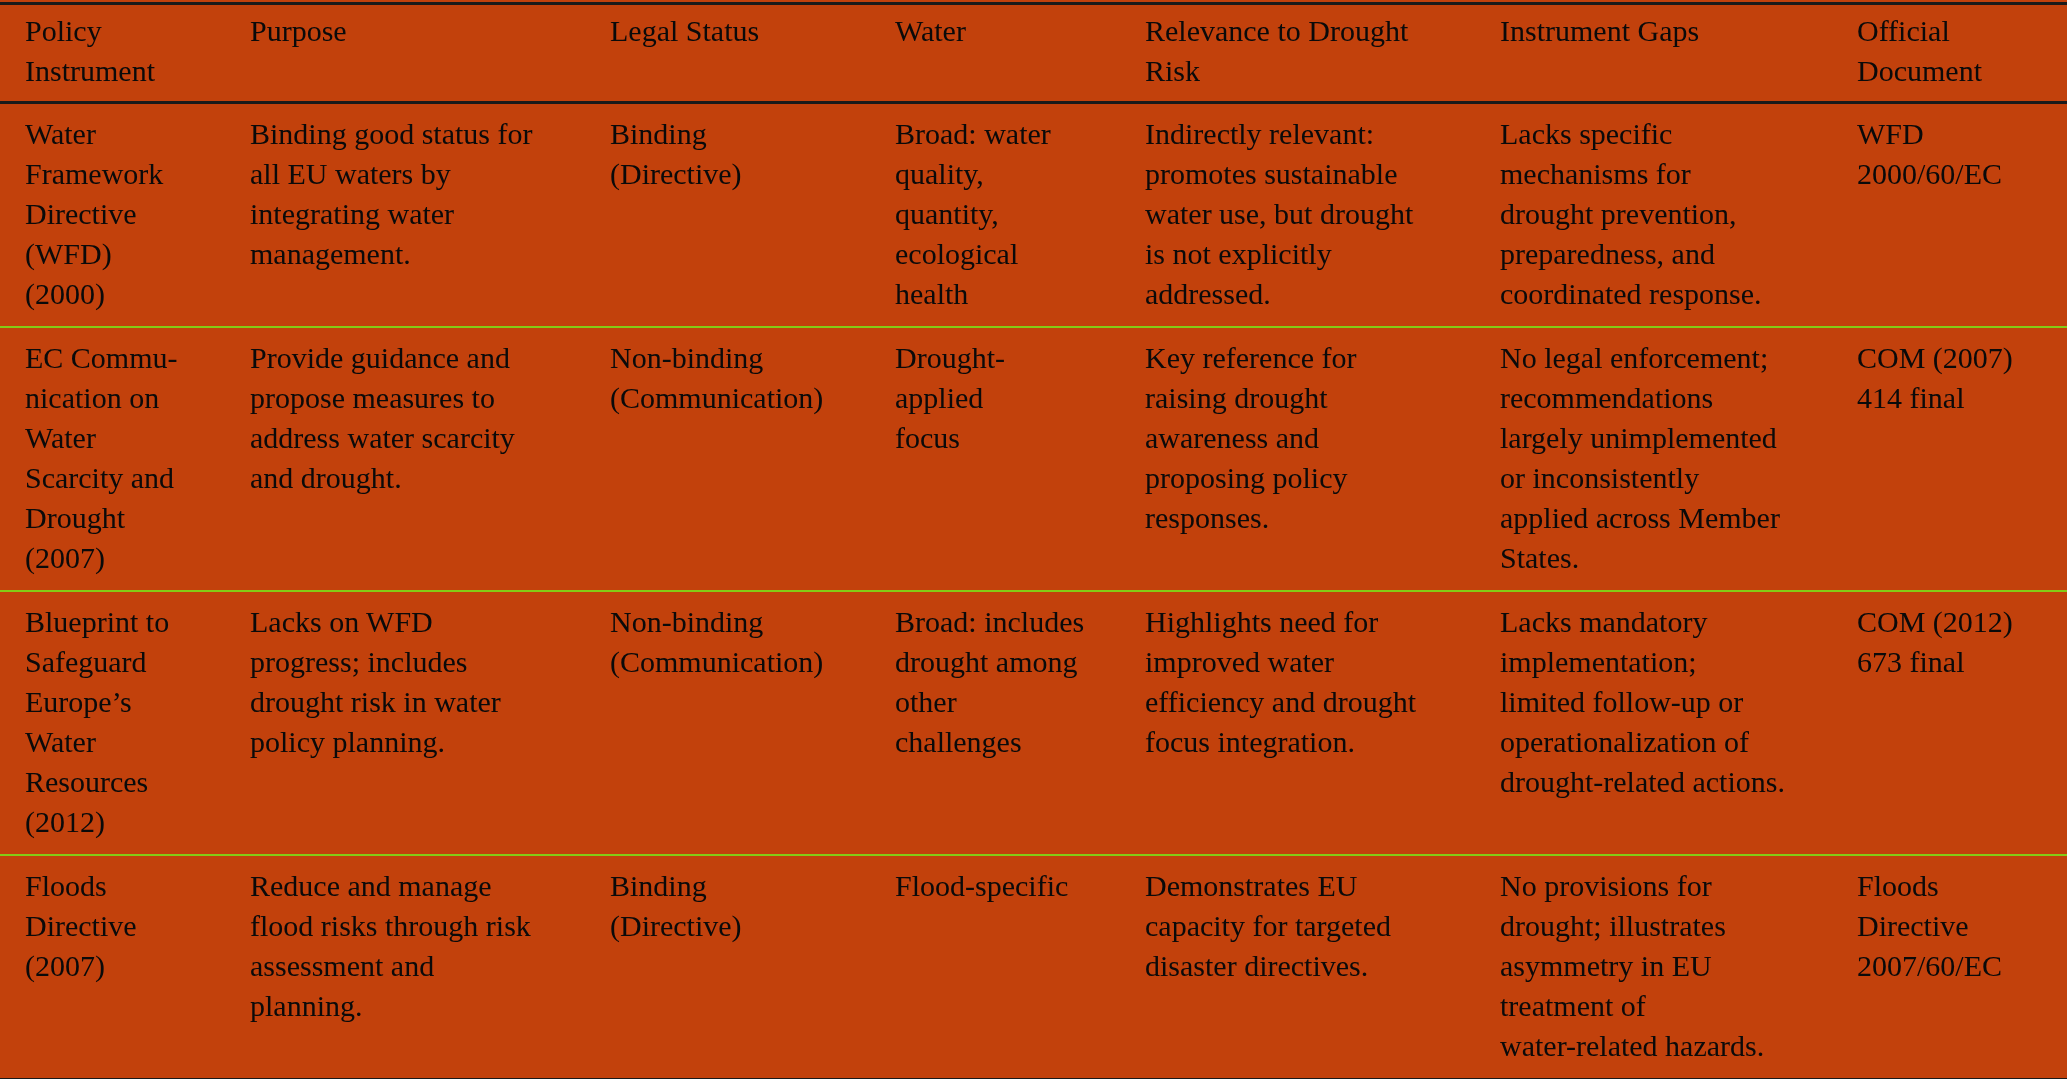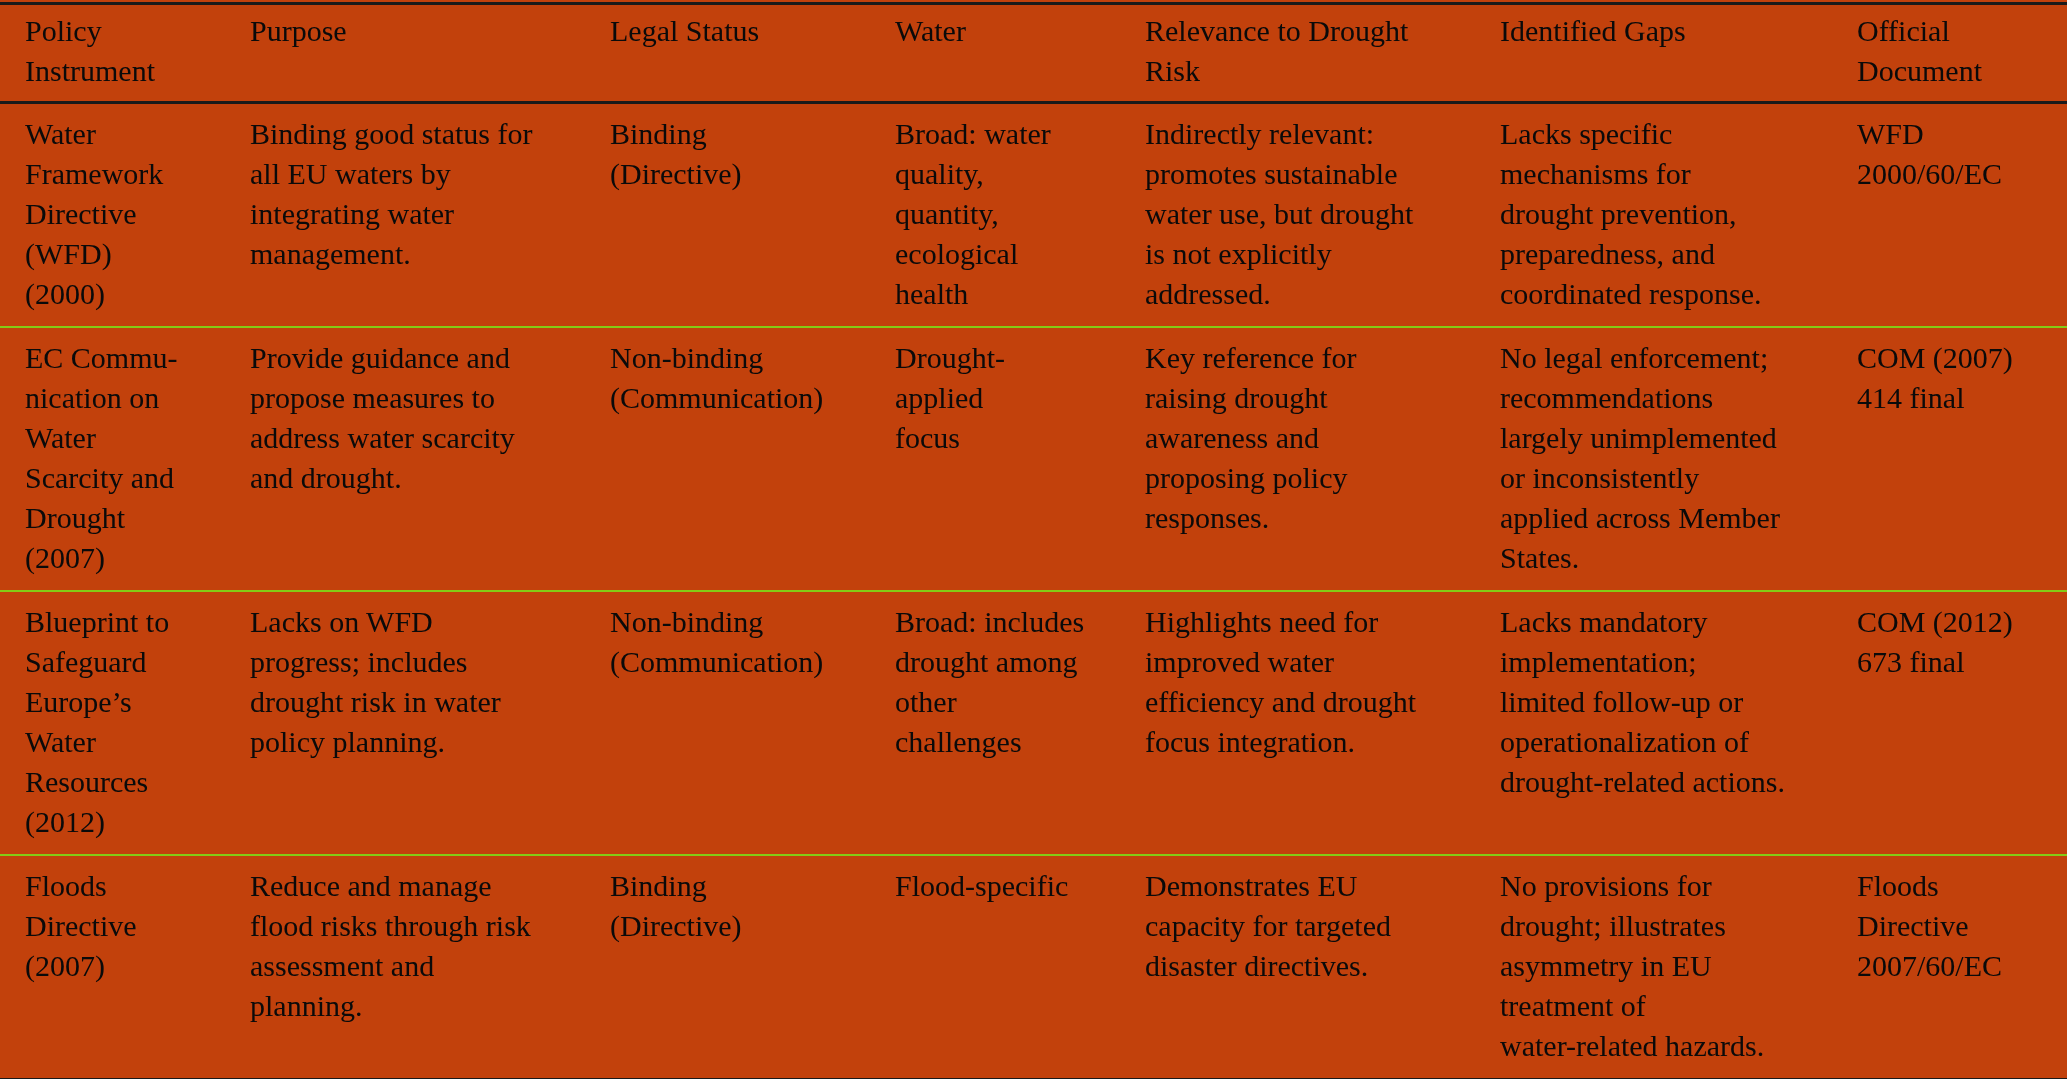--- a/index.html
+++ b/index.html
@@ -64,21 +64,21 @@
     </colgroup>
     <thead>
       <tr>
         <th>Policy
 Instrument</th>
         <th>Purpose</th>
         <th>Legal Status</th>
         <th>Water</th>
         <th>Relevance to Drought
 Risk</th>
-        <th>Identified Gaps</th>
+        <th>Instrument Gaps</th>
         <th>Official
 Document</th>
       </tr>
     </thead>
     <tbody>
       <tr>
         <td>Water
 Framework
 Directive
 (WFD)

